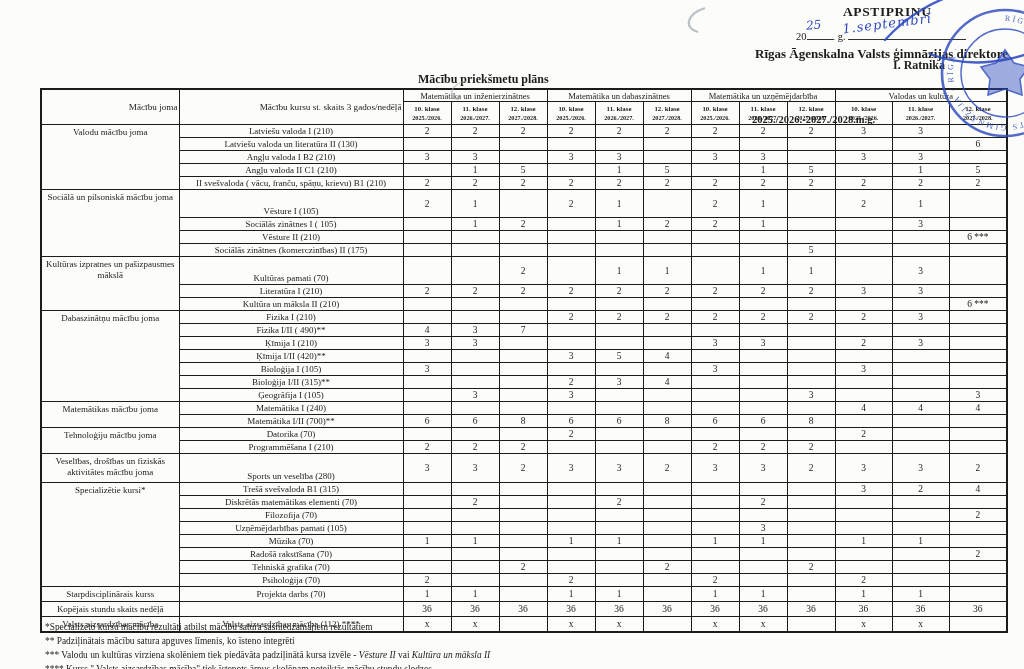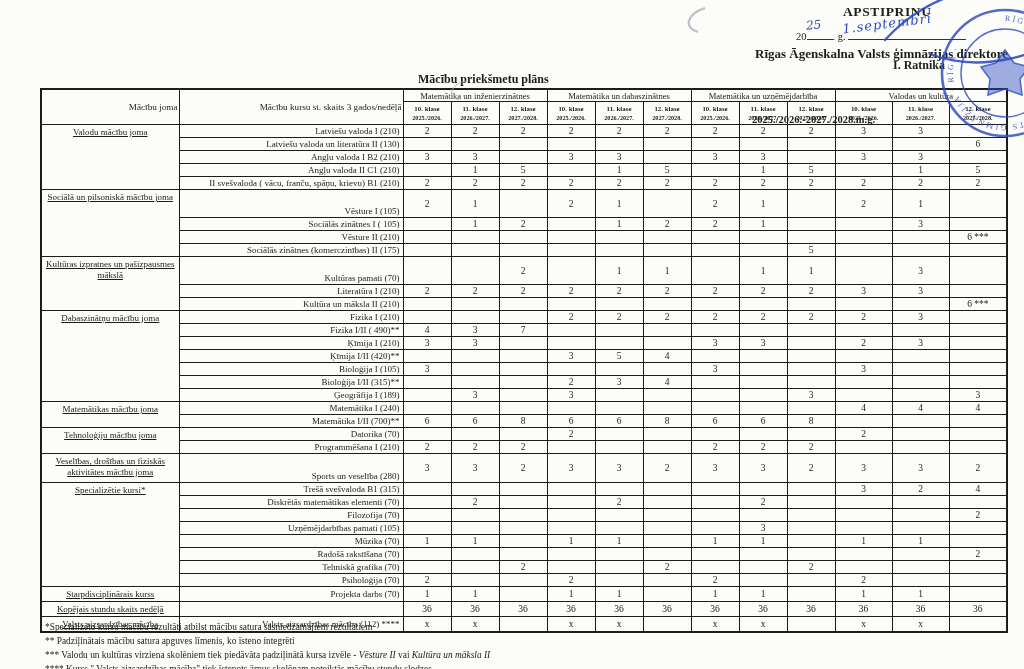--- a/index.html
+++ b/index.html
@@ -21,22 +21,22 @@
   
   table.plan{position:absolute;left:40px;top:88px;border-collapse:collapse;table-layout:fixed;
              width:966px;font-size:9px;}
   table.plan,table.plan th,table.plan td{border:1px solid #1c1c1c;}
   table.plan{border-width:2px;}
   th.hmain{font-size:9.2px;font-weight:normal;text-align:right;vertical-align:middle;}
   th.grp{font-size:8.6px;font-weight:normal;height:11px;padding:0 1px;}
   th.sub{padding:1px 0;height:20px;vertical-align:middle;}
   .kl{font-size:6.9px;font-weight:bold;text-align:center;line-height:1.25;}
   .yr{font-size:6.2px;font-weight:bold;text-align:center;line-height:1.2;}
-  td.joma{font-size:9px;text-align:center;vertical-align:top;padding:2px 2px 0 2px;line-height:1.2;text-decoration:underline;}
-  td.course{font-size:9px;text-align:right;padding:0 3px;vertical-align:middle;white-space:nowrap;overflow:hidden;}
+  td.joma{font-size:9px;text-align:center;vertical-align:top;padding:2px 2px 0 2px;line-height:1.2;}
+  td.course{font-size:9px;text-align:center;padding:0 3px;vertical-align:middle;white-space:nowrap;overflow:hidden;}
   td.val{font-size:9.5px;text-align:center;vertical-align:middle;padding:0;}
   tr.pt td{height:12px;}
   tr.tall td{height:26px;}
   tr.tall td.course{vertical-align:bottom;padding-bottom:1px;}
   tr.sec td{border-top-width:1.8px;}
   td.gs{border-left-width:1.5px;}
   td.course{border-left-width:1.5px;}
   
   .footnotes{position:absolute;left:45px;top:620px;font-size:9.4px;line-height:1.5;}
   .footnotes .it{font-style:italic;}
@@ -406,21 +406,21 @@
           <td class="val">3</td>
           <td class="val">4</td>
           <td class="val gs"></td>
           <td class="val"></td>
           <td class="val"></td>
           <td class="val gs"></td>
           <td class="val"></td>
           <td class="val"></td>
         </tr>
         <tr class="pt">
-          <td class="course">Ģeogrāfija I (189)</td>
+          <td class="course">Ģeogrāfija I (105)</td>
           <td class="val gs"></td>
           <td class="val">3</td>
           <td class="val"></td>
           <td class="val gs">3</td>
           <td class="val"></td>
           <td class="val"></td>
           <td class="val gs"></td>
           <td class="val"></td>
           <td class="val">3</td>
           <td class="val gs"></td>

